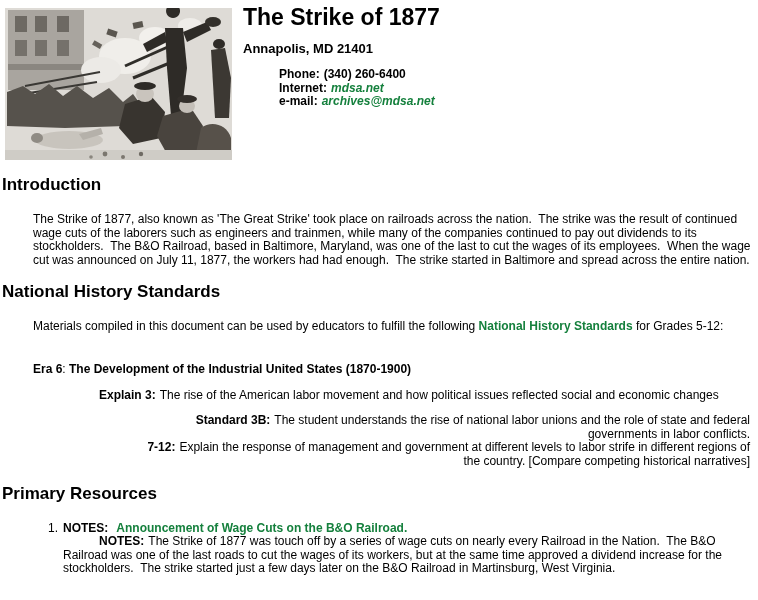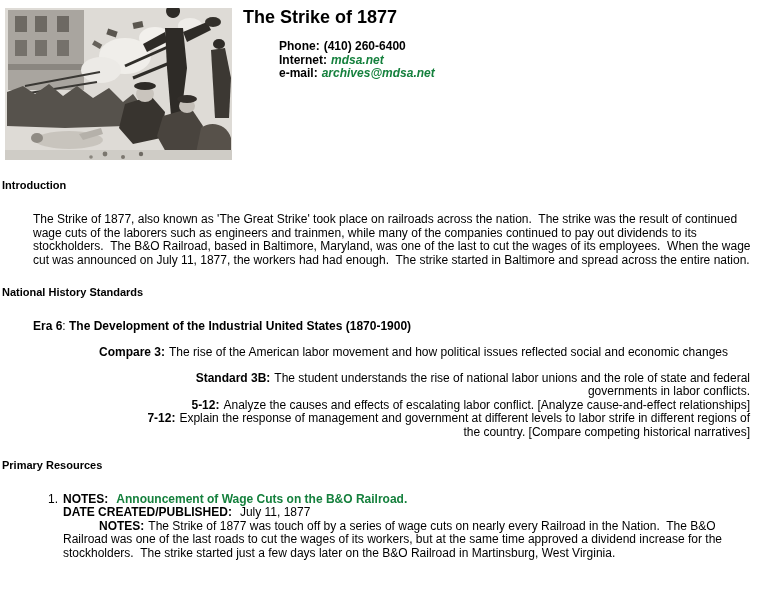--- a/index.html
+++ b/index.html
@@ -8,37 +8,37 @@
     font-family:"Liberation Sans", sans-serif;
     color:#000; font-size:12px; line-height:13.6px;
   }
   .page { position:relative; width:758px; height:600px; }
 
   
   .header { display:flex; align-items:flex-start; }
   .engraving-wrap { margin:8px 0 0 5px; width:227px; height:152px; flex:0 0 auto; }
   .engraving-wrap svg { display:block; }
   .header-info { margin-left:11px; padding-top:7px; }
-  .page-title { font-size:18px; font-weight:bold; margin:0 0 13px 0; line-height:20px; }
+  .page-title { font-size:23px; font-weight:bold; margin:0 0 13px 0; line-height:20px; }
   .address { font-size:13px; font-weight:bold; line-height:17px; margin:0 0 11px 0; }
   .contact { font-size:12px; line-height:13.5px; }
   .contact .row { margin:0; }
   .lblb { font-weight:bold; }
   a.link { color:#15803d; font-weight:bold; text-decoration:none; cursor:pointer; }
   a.link.it { font-style:italic; }
 
   
-  h2.sec { font-size:11px; font-weight:bold; margin:16px 0 0 2px; line-height:18px; }
+  h2.sec { font-size:17px; font-weight:bold; margin:16px 0 0 2px; line-height:18px; }
 
   
   .bq1 { margin:19px 2px 0 33px; }
   .bq2 { margin:12px 2px 0 30px; }
   .bq3 { margin:12px 4px 0 29px;text-align:right; }
   .pre { white-space:pre-wrap; }
-  .era { margin-top:19px; }
+  .era { margin-top:29px; }
   .it-text { }
   .lbl-gap { margin-right:4px;padding-left:36px; }
   .lbl-gap2 { margin-right:8px; }
 
   
   .res-list { margin:19px 2px 0 33px; }
   .res-item { display:flex; margin-bottom:13px; }
   .res-num { flex:0 0 30px; text-align:right; padding-right:5px; box-sizing:border-box; }
   .res-body { flex:1 1 auto; }
 </style>
@@ -102,51 +102,51 @@
         <rect x="0" y="142" width="227" height="10" fill="#cfccc6"></rect>
         <circle cx="100" cy="146" r="2.4" fill="#7b776f"></circle>
         <circle cx="118" cy="149" r="2" fill="#7b776f"></circle>
         <circle cx="86" cy="149" r="1.8" fill="#8a867e"></circle>
         <circle cx="136" cy="146" r="2.2" fill="#6f6b64"></circle>
       </svg>
     </div>
     <div class="header-info">
       <h1 class="page-title">The Strike of 1877</h1>
       <div class="address">
+        <div>Annapolis, MD 21401</div>
       </div>
       <div class="contact">
-        <div class="row"><span class="lblb lbl-gap">Phone:</span><span class="lblb">(410) 260-6400</span></div>
+        <div class="row"><span class="lblb lbl-gap">Phone:</span><span class="lblb">(340) 260-6400</span></div>
         <div class="row"><span class="lblb lbl-gap">Internet:</span><a class="link it">mdsa.net</a></div>
         <div class="row"><span class="lblb lbl-gap">e-mail:</span><a class="link it">archives@mdsa.net</a></div>
       </div>
     </div>
   </div>
 
   <h2 class="sec">Introduction</h2>
   <div class="bq1 pre">The Strike of 1877, also known as 'The Great Strike' took place on railroads across the nation.  The strike was the result of continued wage cuts of the laborers such as engineers and trainmen, while many of the companies continued to pay out dividends to its stockholders.  The B&amp;O Railroad, based in Baltimore, Maryland, was one of the last to cut the wages of its employees.  When the wage cut was announced on July 11, 1877, the workers had had enough.  The strike started in Baltimore and spread across the entire nation.</div>
 
   <h2 class="sec">National History Standards</h2>
   <div class="bq1">
+    <div><span>Materials compiled in this document can be used by educators to fulfill the following </span><a class="link">National History Standards</a><span> for Grades 5-12:</span></div>
     <div class="era"><span class="lblb">Era 6</span><span>: </span><span class="lblb">The Development of the Industrial United States (1870-1900)</span></div>
-    <div class="bq2"><span class="lblb lbl-gap">Compare 3:</span><span class="it-text">The rise of the American labor movement and how political issues reflected social and economic changes</span>
+    <div class="bq2"><span class="lblb lbl-gap">Explain 3:</span><span class="it-text">The rise of the American labor movement and how political issues reflected social and economic changes</span>
       <div class="bq3">
         <div><span class="lblb lbl-gap">Standard 3B:</span><span>The student understands the rise of national labor unions and the role of state and federal governments in labor conflicts.</span></div>
-        <div><span class="lblb lbl-gap">5-12:</span><span>Analyze the causes and effects of escalating labor conflict. [Analyze cause-and-effect relationships]</span></div>
         <div><span class="lblb lbl-gap">7-12:</span><span>Explain the response of management and government at different levels to labor strife in different regions of the country. [Compare competing historical narratives]</span></div>
       </div>
     </div>
   </div>
 
   <h2 class="sec">Primary Resources</h2>
   <div class="res-list">
 
     <div class="res-item">
       <span class="res-num">1.</span>
       <div class="res-body">
         <div><span class="lblb lbl-gap2">NOTES:</span><a class="link">Announcement of Wage Cuts on the B&amp;O Railroad.</a></div>
-        <div><span class="lblb lbl-gap2">DATE CREATED/PUBLISHED:</span><span>July 11, 1877</span></div>
         <div class="pre"><span class="lblb lbl-gap">NOTES:</span><span>The Strike of 1877 was touch off by a series of wage cuts on nearly every Railroad in the Nation.  The B&amp;O Railroad was one of the last roads to cut the wages of its workers, but at the same time approved a dividend increase for the stockholders.  The strike started just a few days later on the B&amp;O Railroad in Martinsburg, West Virginia.</span></div>
 
       </div>
     </div>
 
   </div>
 </div>
 
 </body></html>

